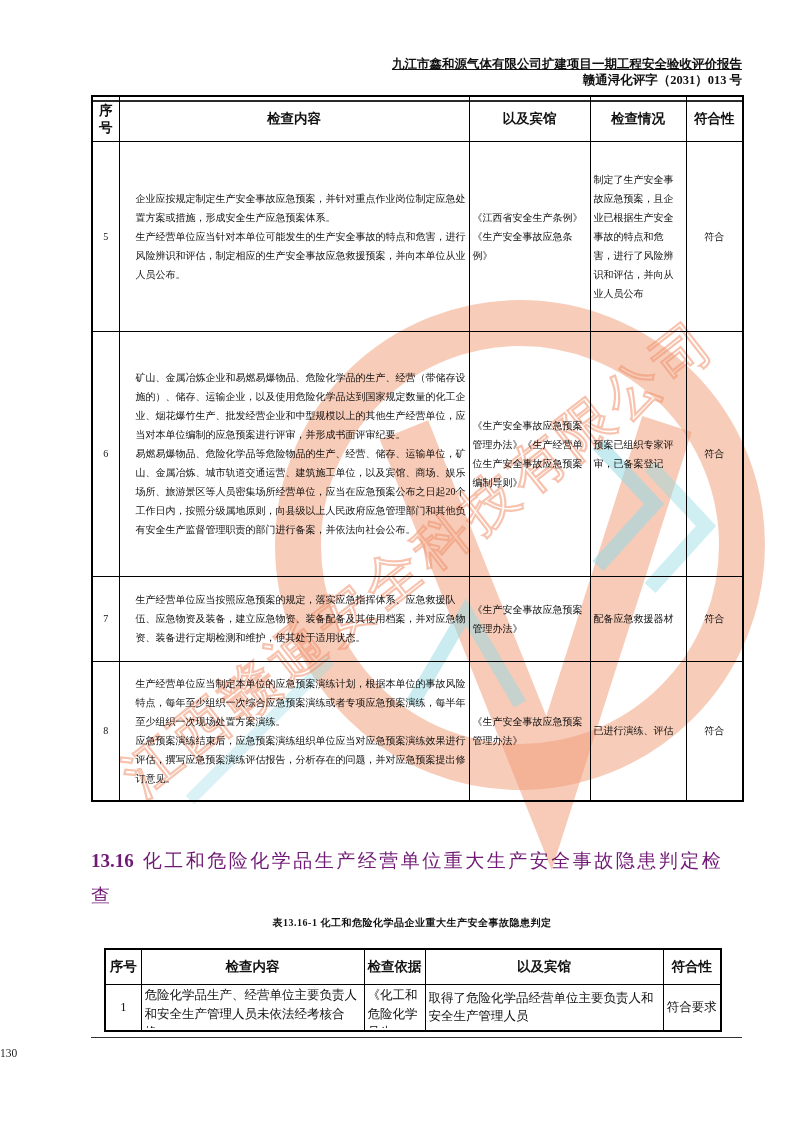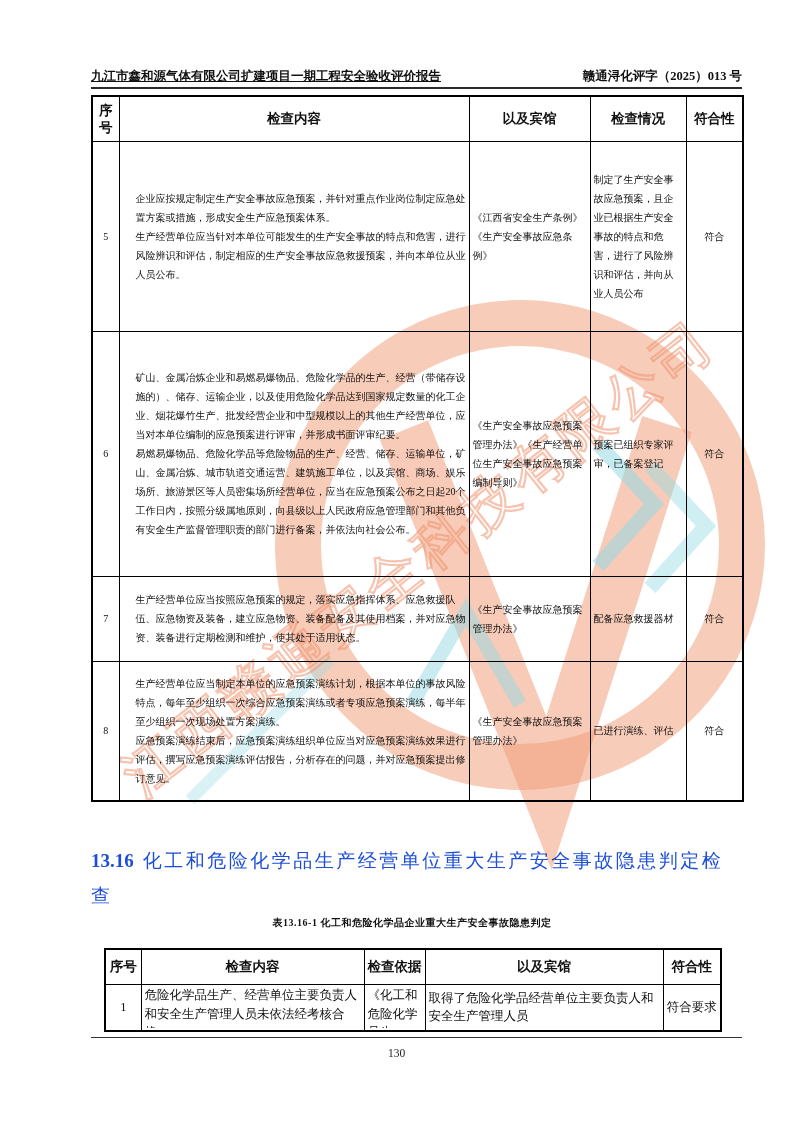--- a/index.html
+++ b/index.html
@@ -3,24 +3,24 @@
 <meta charset="utf-8">
 <style>
   html,body{margin:0;padding:0;}
   body{
     width:793px;height:1122px;position:relative;background:#ffffff;
     font-family:"Liberation Serif","DejaVu Serif",serif;color:#111;
     overflow:hidden;
   }
   
   .page-header{
-    position:absolute;left:91px;top:68px;width:651px;
+    position:absolute;left:91px;top:56px;width:651px;
     display:flex;justify-content:space-between;align-items:flex-end;
     font-weight:bold;font-size:12.5px;line-height:16px;
-    border-bottom:2px solid #2a2a2a;padding-bottom:3px;
+    border-bottom:2px solid #2a2a2a;padding-bottom:12px;flex-direction:column;
   }
   .page-header .left{text-decoration:underline;}
   
   table{border-collapse:collapse;table-layout:fixed;background:transparent;}
   #table1{position:absolute;left:91px;top:95px;width:651px;border:2px solid #000;}
   #table2{position:absolute;left:104px;top:948px;width:616px;border:2px solid #000;}
   th,td{border:1px solid #000;vertical-align:middle;padding:1px 3px;overflow:hidden;}
   th{font-size:13.5px;font-weight:bold;text-align:center;line-height:17px;}
   #table1 td{font-size:10px;line-height:19px;}
   #table2 td{font-size:12.5px;line-height:18.5px;}
@@ -30,42 +30,42 @@
   #table1 tr.r5{height:190px;}
   #table1 tr.r6{height:245px;}
   #table1 tr.r7{height:85px;}
   #table1 tr.r8{height:140px;}
   #table2 tr.hdr{height:35px;}
   #table2 tr.r1{height:47px;}
   .clip{max-height:42px;overflow:hidden;}
   
   .section-heading{
     position:absolute;left:91px;top:843px;width:648px;
-    font-size:19px;line-height:35px;letter-spacing:2.5px;color:#1d4ed8;
+    font-size:19px;line-height:35px;letter-spacing:2.5px;color:#701a75;
   }
   .section-heading .num{font-weight:bold;letter-spacing:0;margin-right:9px;font-family:"Liberation Serif",serif;}
   .table-caption{
     position:absolute;left:104px;top:916px;width:616px;text-align:center;
     font-weight:bold;font-size:10px;letter-spacing:.5px;color:#111;
   }
   
   .footer-rule{position:absolute;left:91px;top:1037px;width:651px;border-top:1.5px solid #333;}
-  .page-number{position:absolute;left:0;top:1047px;width:100%;text-align:center;font-size:11.5px;color:#222;}
+  .page-number{position:absolute;left:0;top:1047px;width:100%;font-size:11.5px;color:#222;}
   
   .watermark{
     position:absolute;left:0;top:0;width:793px;height:1122px;
     pointer-events:none;z-index:5;mix-blend-mode:multiply;opacity:.85;
   }
 </style>
 </head>
 <body>
 
 <div class="page-header">
   <span class="left">九江市鑫和源气体有限公司扩建项目一期工程安全验收评价报告</span>
-  <span class="right">赣通浔化评字（2025）013 号</span>
+  <span class="right">赣通浔化评字（2031）013 号</span>
 </div>
 
 <table id="table1">
   <colgroup>
     <col style="width:27px">
       <col style="width:350px">
       <col style="width:121px">
     <col style="width:96px">
       <col style="width:57px">
   </colgroup>

